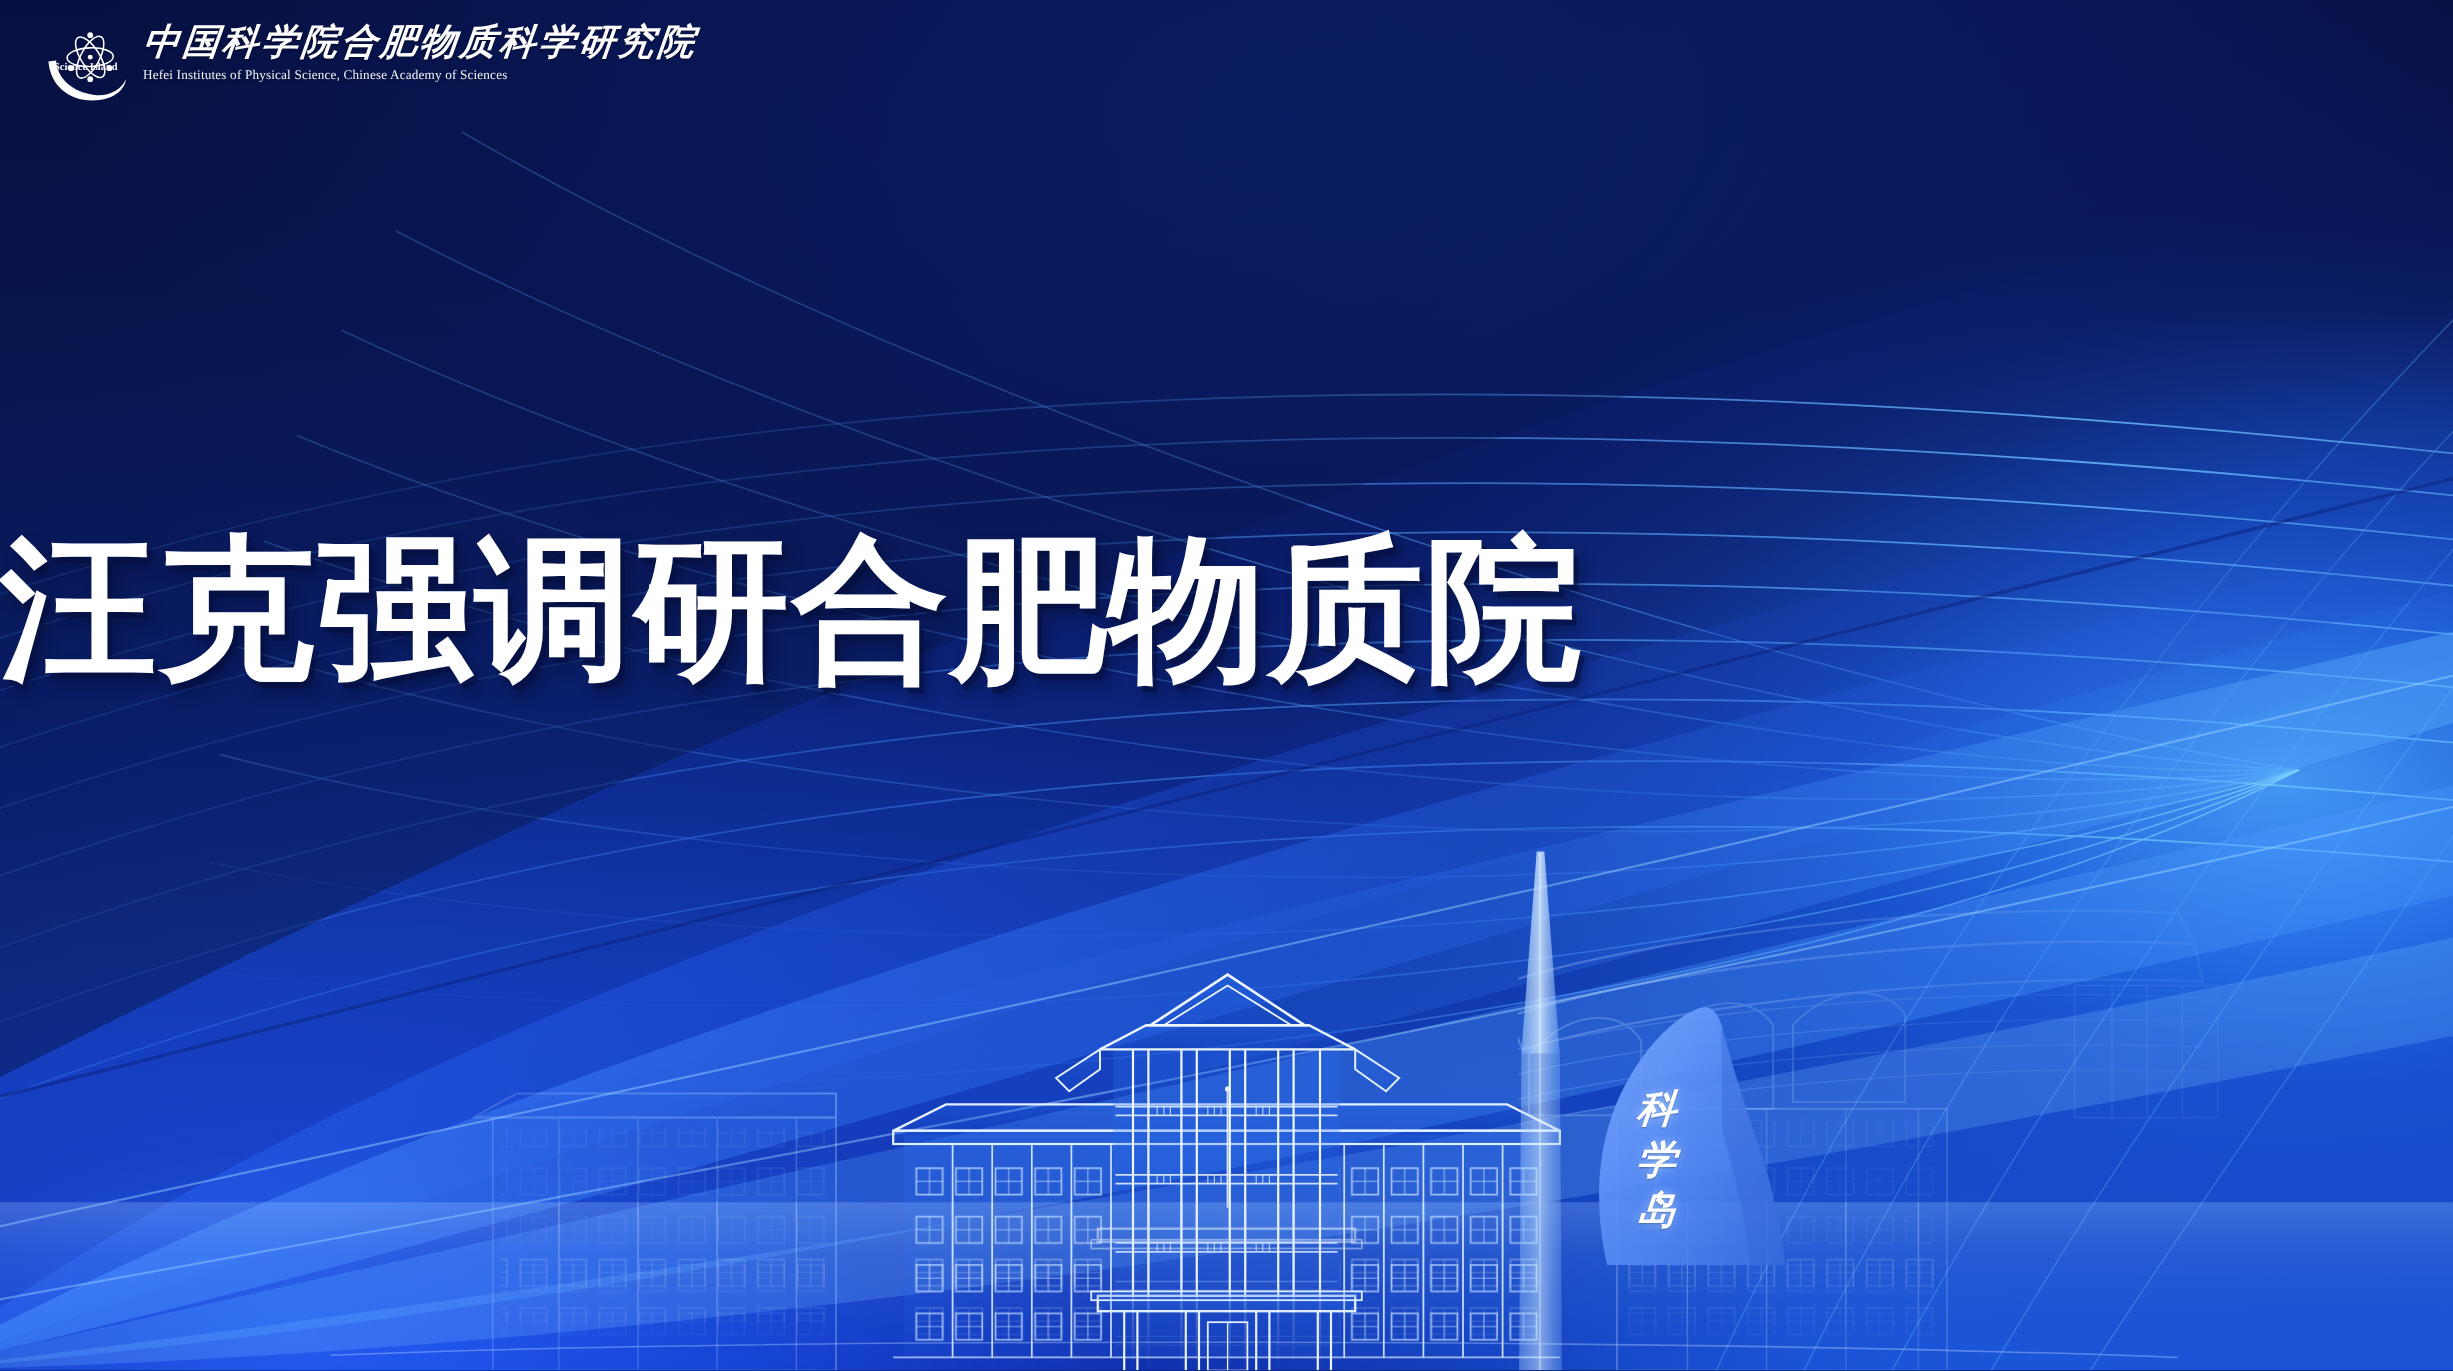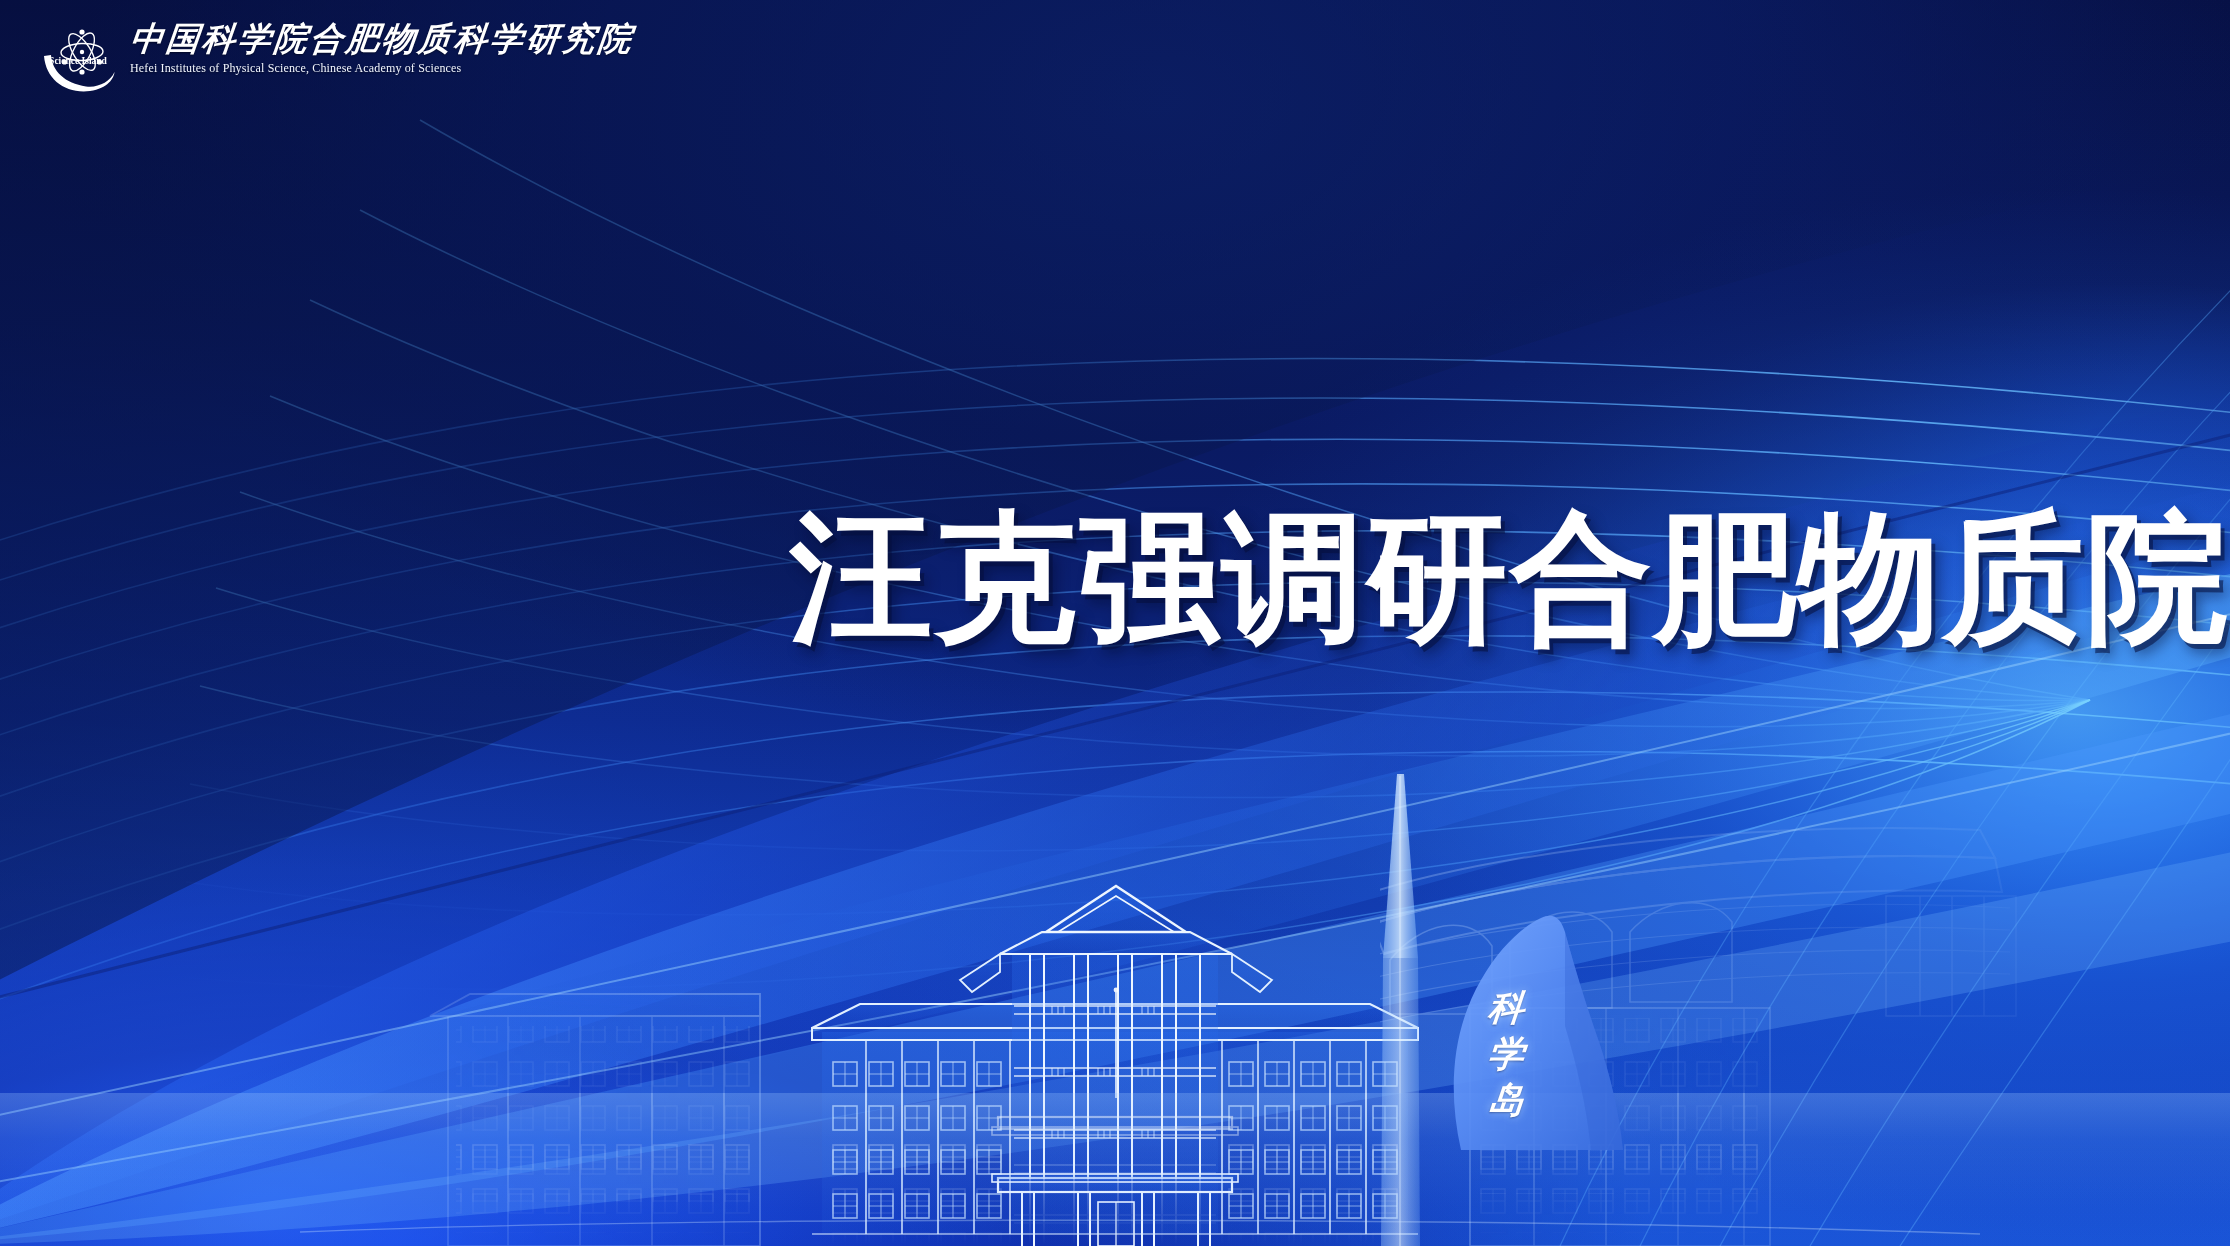--- a/index.html
+++ b/index.html
@@ -40,22 +40,22 @@
   }
   .logo-en{
     font-family:"Liberation Serif", serif;
     font-size:12px; color:#f2f6ff; letter-spacing:.15px;
     line-height:1.2; margin-top:4px; white-space:nowrap;
     text-shadow:0 1px 2px rgba(0,0,0,.5);
   }
 
   
   #title{
-    position:absolute; left:0; right:0; top:501px;
-    text-align:right;
+    position:absolute; left:0; right:0; top:478px;
+    text-align:left;
     font-family:"Liberation Sans", sans-serif;
     font-size:142px; font-weight:700; color:#ffffff;
     letter-spacing:2px; line-height:1.08;
     white-space:nowrap;
     text-shadow:
        4px 5px 0 rgba(6,14,60,.55),
        7px 9px 14px rgba(3,9,42,.45);
   }
 
   

